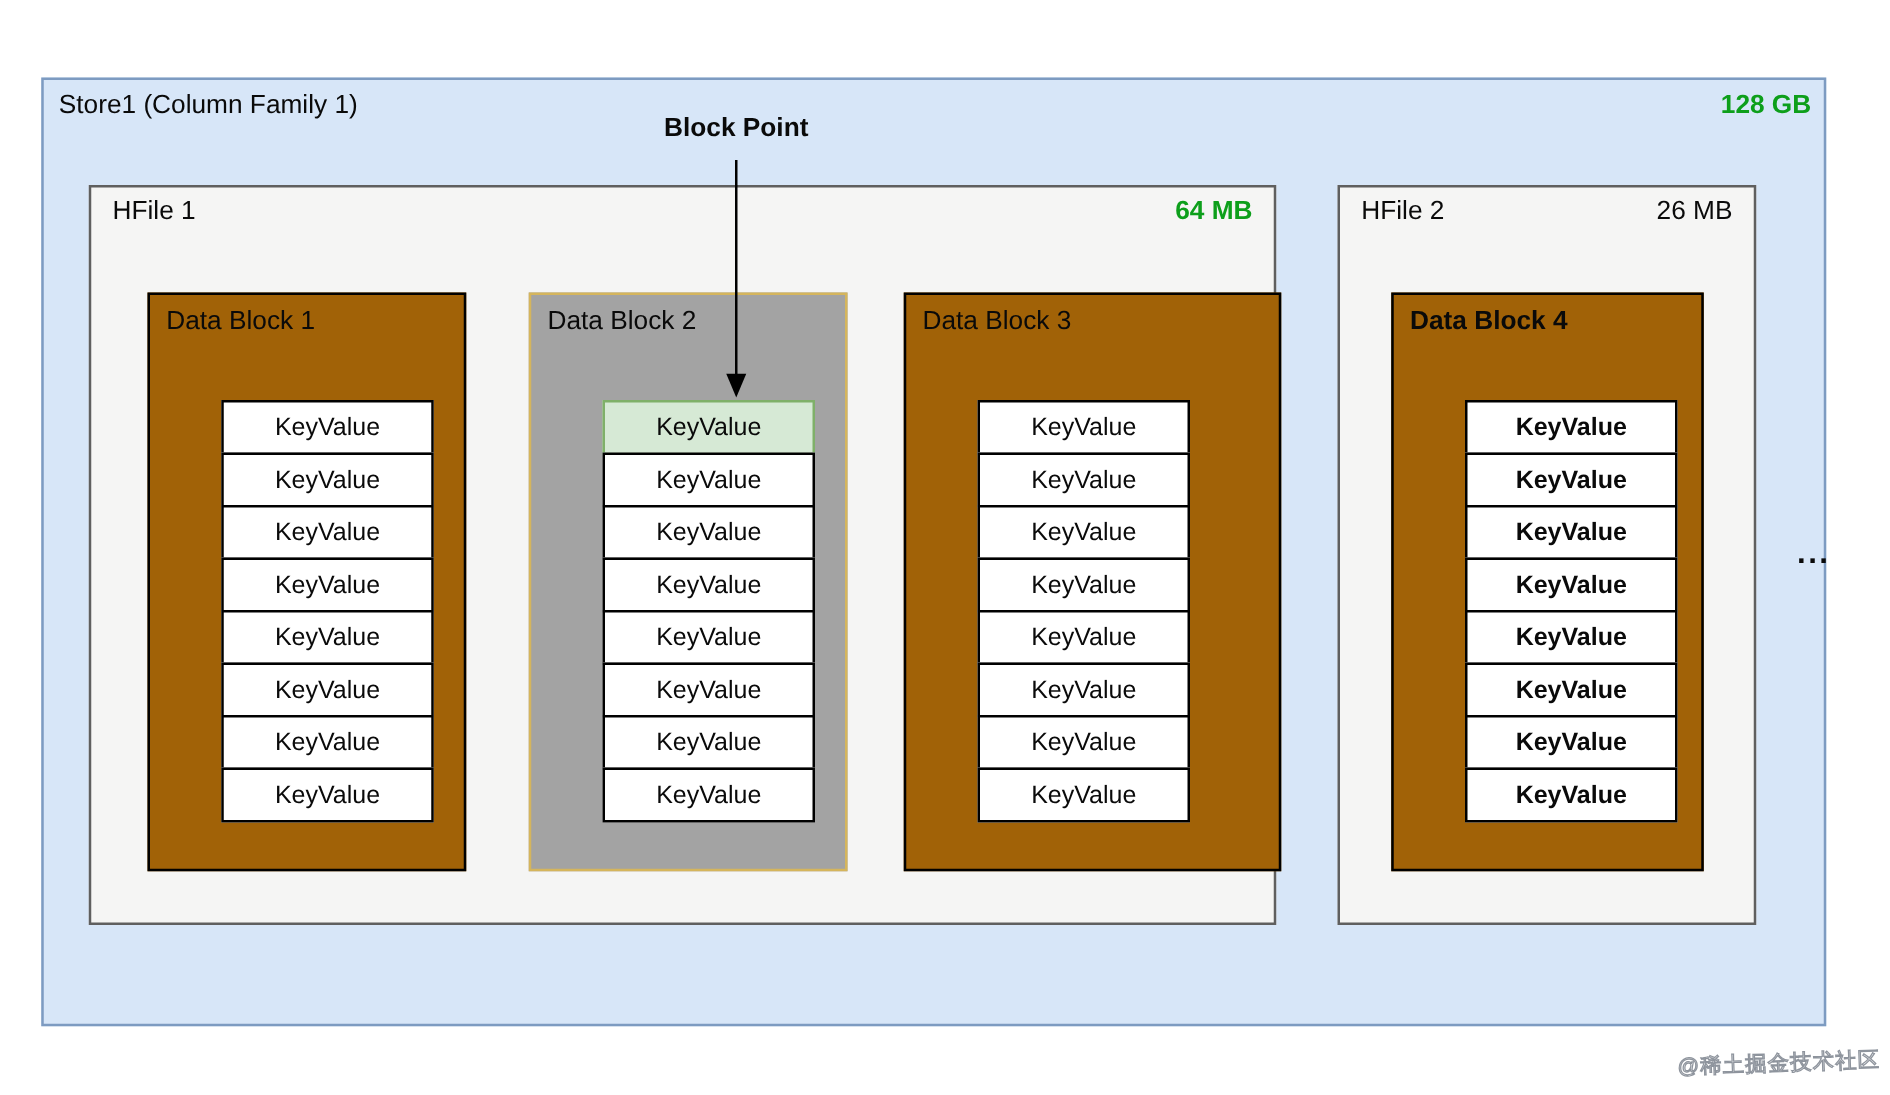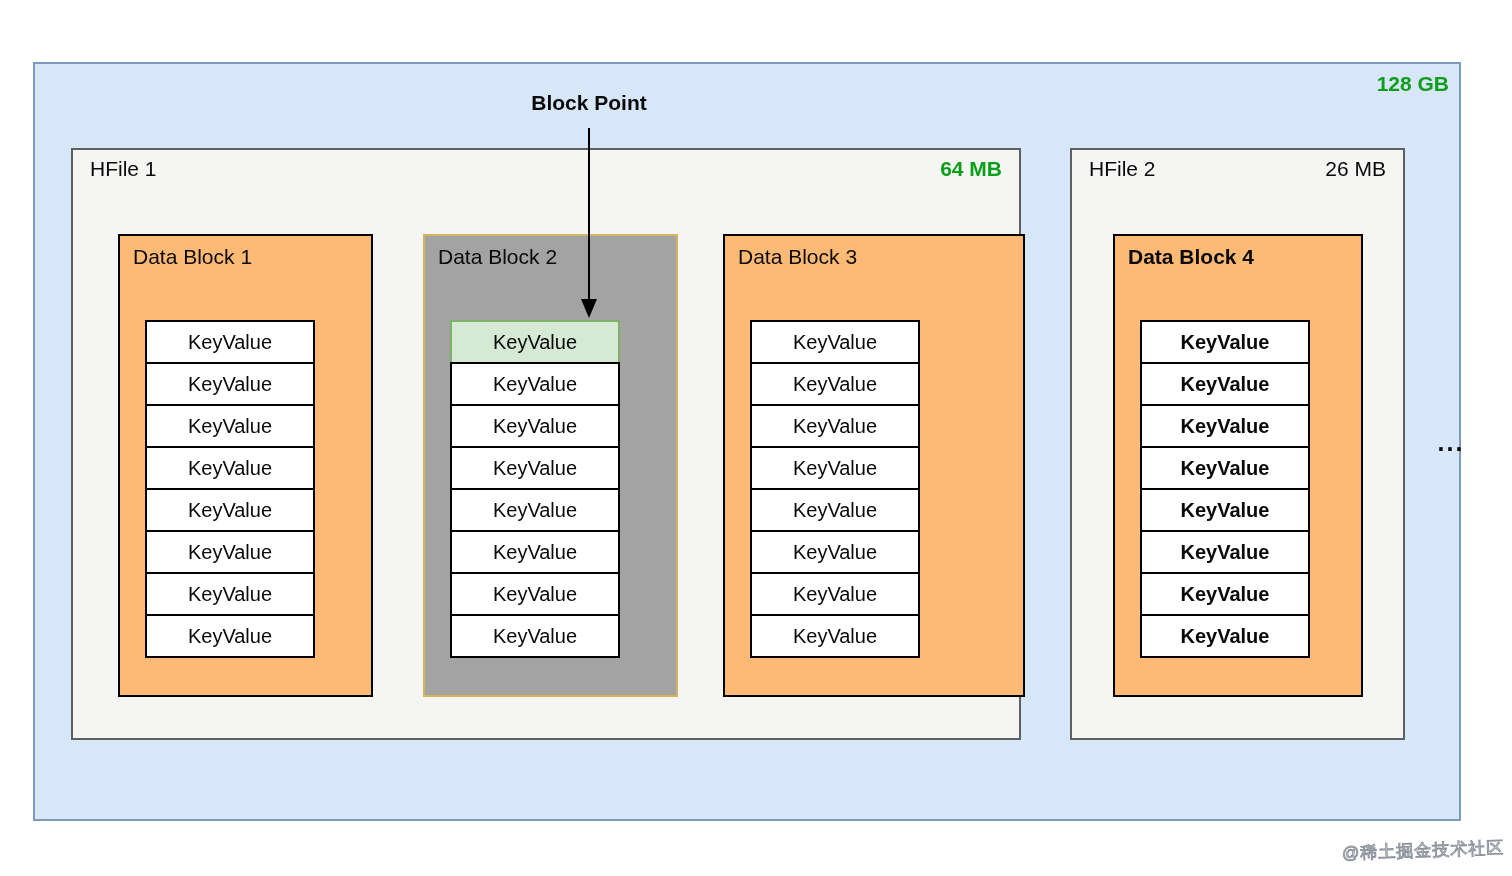--- a/index.html
+++ b/index.html
@@ -20,48 +20,49 @@
   .arrow-svg{position:absolute;left:544px;top:62px;width:20px;height:194px;z-index:10;}
   .hfile{
     position:absolute;box-sizing:border-box;background:#f5f5f4;border:2px solid #5f5f5f;
   }
   .hfile-1{left:36px;top:84px;width:950px;height:592px;}
   .hfile-2{left:1035px;top:84px;width:335px;height:592px;}
   .hfile-name{position:absolute;left:17px;top:7px;font-size:21px;}
   .hfile-size{position:absolute;right:17px;top:7px;font-size:21px;}
   .hfile-size.green{font-weight:bold;color:#0d9f1b;}
   .data-block{
-    position:absolute;box-sizing:border-box;background:#fdba74;border:2px solid #000000;
+    position:absolute;box-sizing:border-box;background:#a16207;border:2px solid #000000;
   }
   .db-1{left:45px;top:84px;width:255px;height:463px;}
   .db-2{left:350px;top:84px;width:255px;height:463px;background:#a3a3a3;border-color:#d5b55c;}
   .db-3{left:650px;top:84px;width:302px;height:463px;}
   .db-4{left:41px;top:84px;width:250px;height:463px;font-weight:bold;}
   .db-label{position:absolute;left:13px;top:9px;font-size:21px;}
-  .kv-stack{position:absolute;left:25px;top:84px;width:170px;}
+  .kv-stack{position:absolute;left:57px;top:84px;width:170px;}
   .kv-row{
     box-sizing:border-box;height:44px;margin-top:-2px;border:2px solid #000000;
     background:#ffffff;text-align:center;font-size:20px;line-height:41px;
   }
   .kv-row:first-child{margin-top:0;}
   .kv-highlight{background:#d6e9d5;border-color:#7fb069;}
   .ellipsis{
     position:absolute;left:1384px;top:364px;width:64px;text-align:center;
     font-size:25px;font-weight:bold;letter-spacing:2px;
   }
   .watermark{
     position:absolute;right:8px;bottom:14px;font-size:17px;letter-spacing:1px;
     color:rgba(255,255,255,0.05);-webkit-text-stroke:1px #8e949d;
     transform:rotate(-2deg);
   }
 </style>
 </head>
 <body>
 
 <div class="store">
+  <div class="store-title">Store1 (Column Family 1)</div>
   <div class="store-size">128 GB</div>
 
   <div class="split-label">Block Point</div>
   <svg class="arrow-svg" viewBox="0 0 20 194">
     <line x1="10" y1="2" x2="10" y2="176" stroke="#000000" stroke-width="2"></line>
     <polygon points="2,173 18,173 10,192" fill="#000000"></polygon>
   </svg>
 
   <div class="hfile hfile-1">
     <div class="hfile-name">HFile 1</div>

